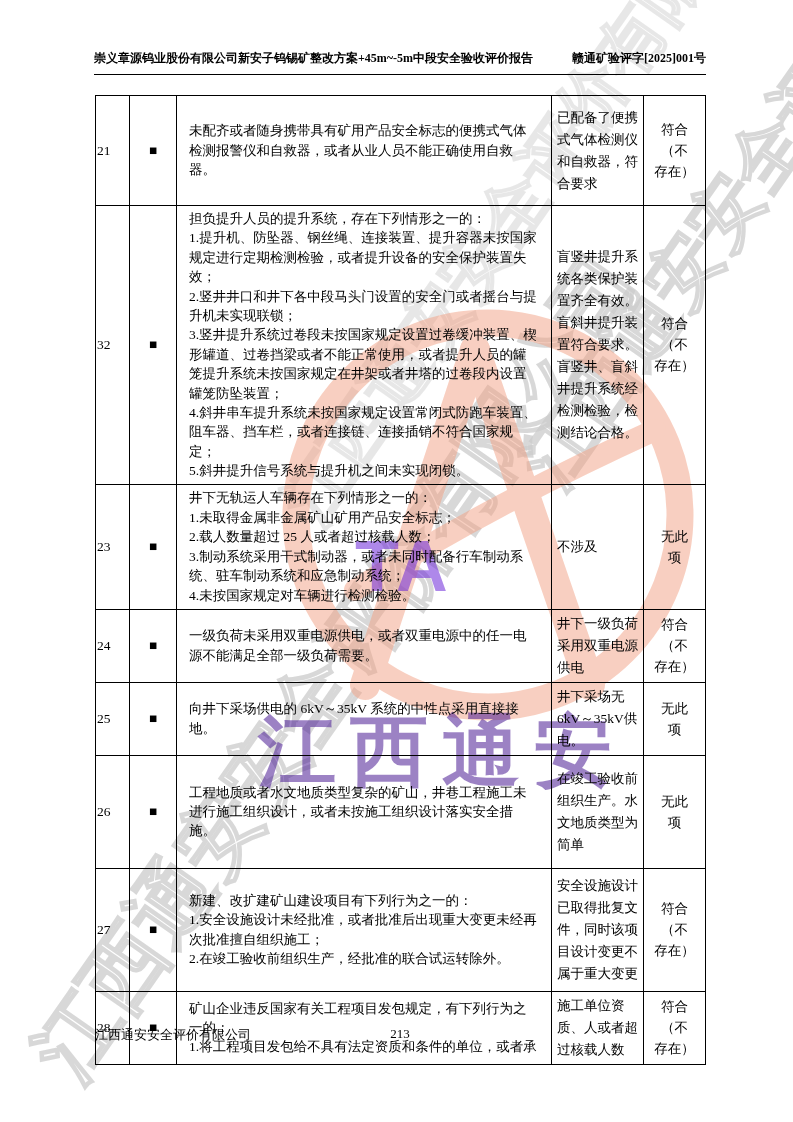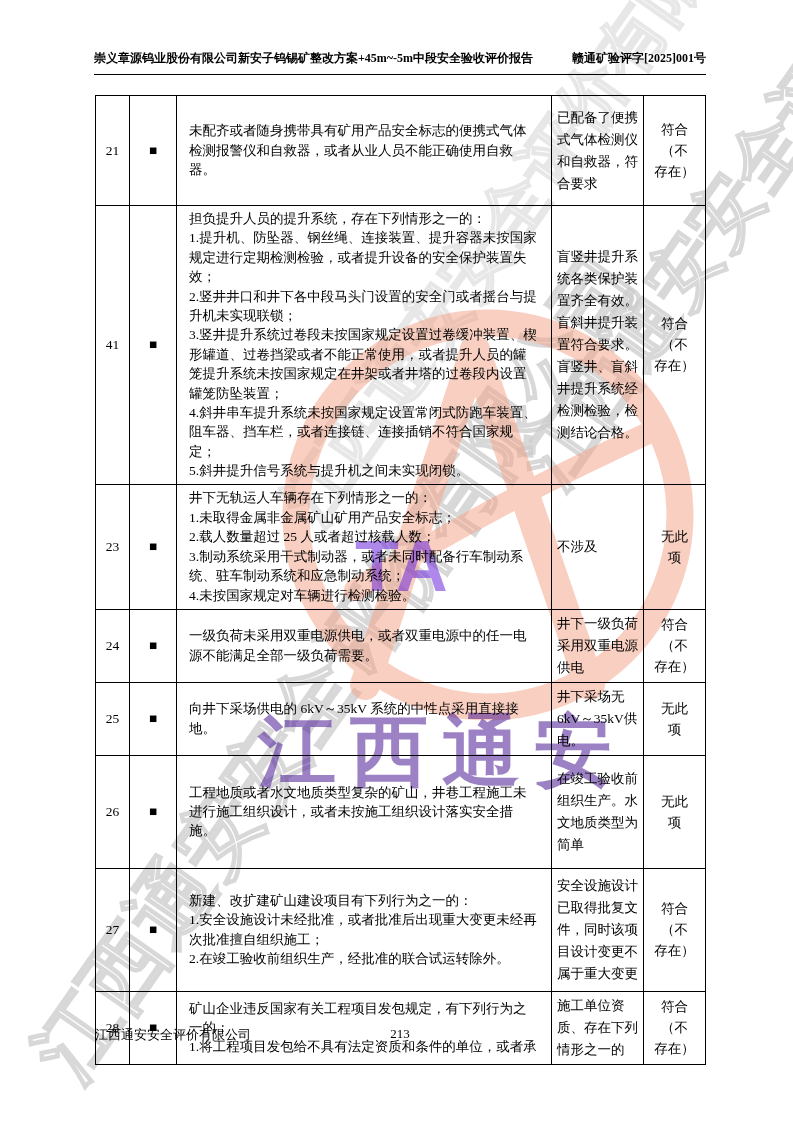--- a/index.html
+++ b/index.html
@@ -34,21 +34,21 @@
   
   table.doc {
     position:absolute; z-index:1; left:95px; top:95px;
     width:610px; border-collapse:collapse; table-layout:fixed;
     background:transparent;
   }
   table.doc td {
     border:1px solid #000; font-size:13.5px; vertical-align:middle;
     overflow:hidden;
   }
-  td.c-no     { text-align:center; font-size:13px; padding:0 1px; }
+  td.c-no     { font-size:13px; padding:0 1px; }
   td.c-mark   { text-align:center; font-size:13px; padding:0 1px; }
   td.c-text   { padding:3px 12px; line-height:19.4px; white-space:pre-line; text-align:left; }
   td.c-note   { padding:3px 5px; line-height:22px; text-align:left;margin-left:20px; }
   td.c-verd   { text-align:center; line-height:21px; white-space:pre-line; padding:2px 2px; }
   tr.h110 { height:110px; } tr.h270 { height:270px; } tr.h125 { height:125px; }
   tr.h65  { height:65px;  } tr.h57  { height:57px;  } tr.h113 { height:113px; }
   tr.h123 { height:123px; } tr.h60  { height:60px;  }
   
   .footer {
     position:absolute; z-index:1; left:95px; top:1026px; width:610px;
@@ -93,21 +93,21 @@
       <tr class="h110">
         <td class="c-no">21</td>
         <td class="c-mark">■</td>
         <td class="c-text">未配齐或者随身携带具有矿用产品安全标志的便携式气体检测报警仪和自救器，或者从业人员不能正确使用自救器。</td>
         <td class="c-note">已配备了便携式气体检测仪和自救器，符合要求</td>
         <td class="c-verd">符合
 （不
 存在）</td>
       </tr>
       <tr class="h270">
-        <td class="c-no">41</td>
+        <td class="c-no">32</td>
         <td class="c-mark">■</td>
         <td class="c-text">担负提升人员的提升系统，存在下列情形之一的：
 1.提升机、防坠器、钢丝绳、连接装置、提升容器未按国家规定进行定期检测检验，或者提升设备的安全保护装置失效；
 2.竖井井口和井下各中段马头门设置的安全门或者摇台与提升机未实现联锁；
 3.竖井提升系统过卷段未按国家规定设置过卷缓冲装置、楔形罐道、过卷挡梁或者不能正常使用，或者提升人员的罐笼提升系统未按国家规定在井架或者井塔的过卷段内设置罐笼防坠装置；
 4.斜井串车提升系统未按国家规定设置常闭式防跑车装置、阻车器、挡车栏，或者连接链、连接插销不符合国家规定；
 5.斜井提升信号系统与提升机之间未实现闭锁。</td>
         <td class="c-note">盲竖井提升系统各类保护装置齐全有效。盲斜井提升装置符合要求。盲竖井、盲斜井提升系统经检测检验，检测结论合格。</td>
         <td class="c-verd">符合
 （不
@@ -159,21 +159,21 @@
         <td class="c-note">安全设施设计已取得批复文件，同时该项目设计变更不属于重大变更</td>
         <td class="c-verd">符合
 （不
 存在）</td>
       </tr>
       <tr class="h60">
         <td class="c-no">28</td>
         <td class="c-mark">■</td>
         <td class="c-text">矿山企业违反国家有关工程项目发包规定，有下列行为之一的：
 1.将工程项目发包给不具有法定资质和条件的单位，或者承</td>
-        <td class="c-note">施工单位资质、存在下列情形之一的</td>
+        <td class="c-note">施工单位资质、人或者超过核载人数</td>
         <td class="c-verd">符合
 （不
 存在）</td>
       </tr>
     </tbody>
   </table>
 
   <div class="footer">
     <span class="company">江西通安安全评价有限公司</span>
     <span>213</span>

